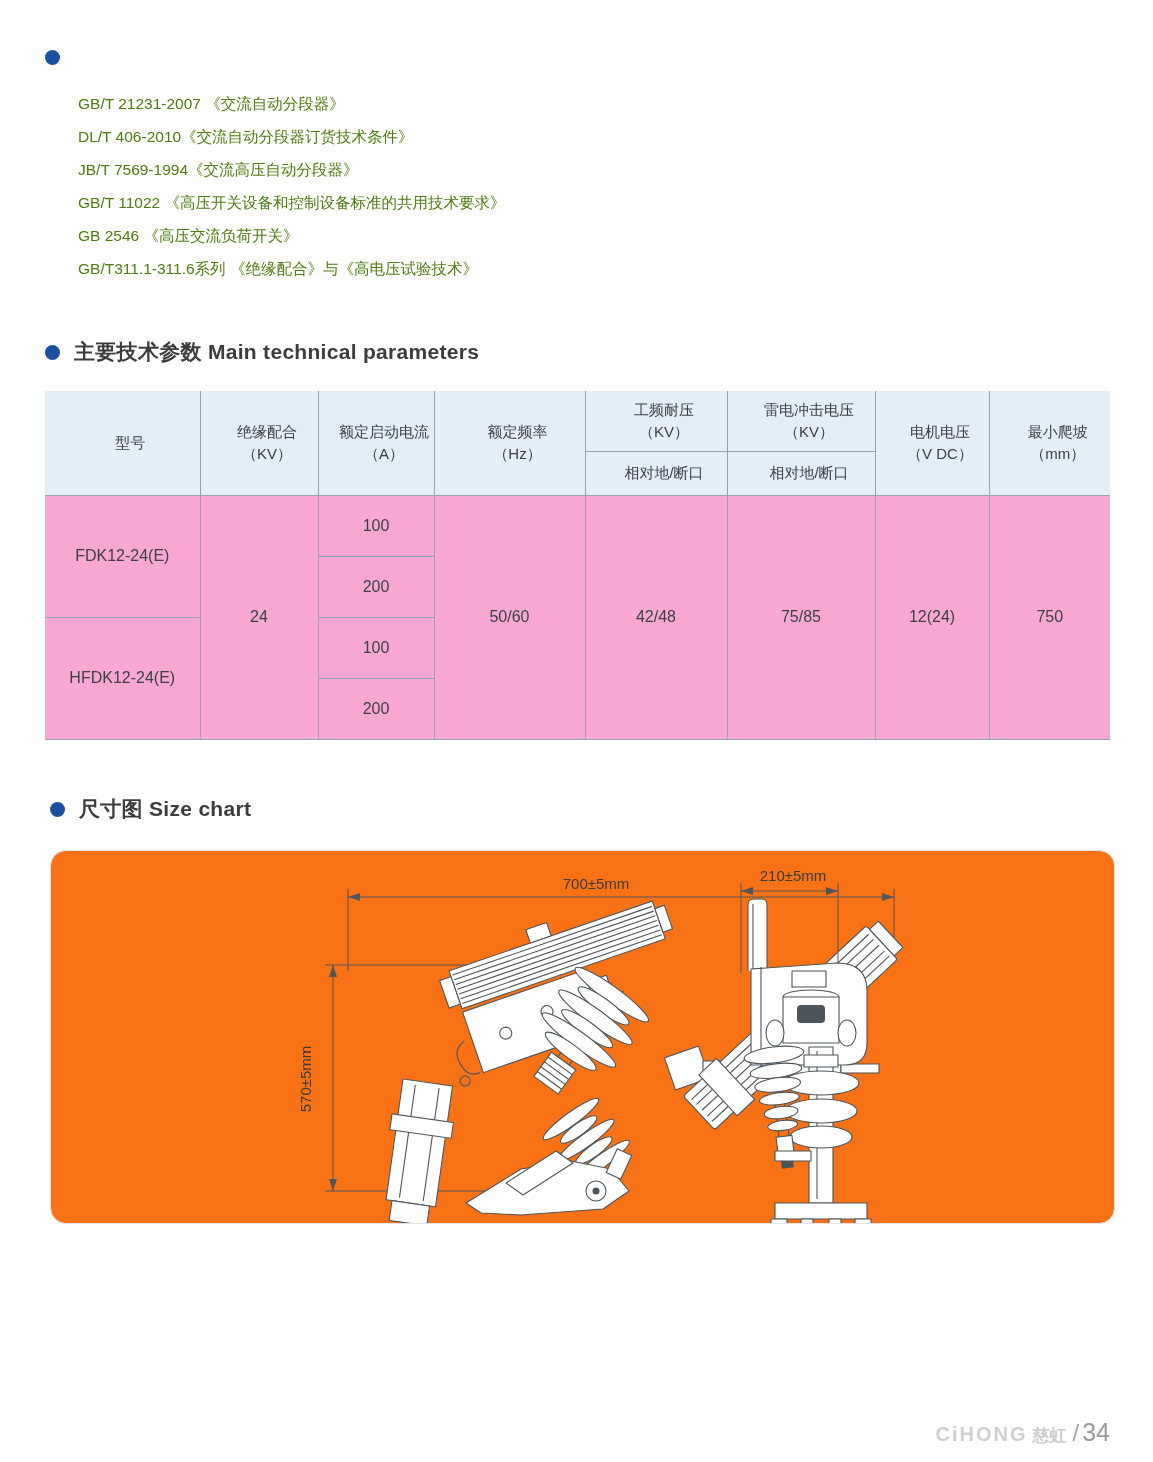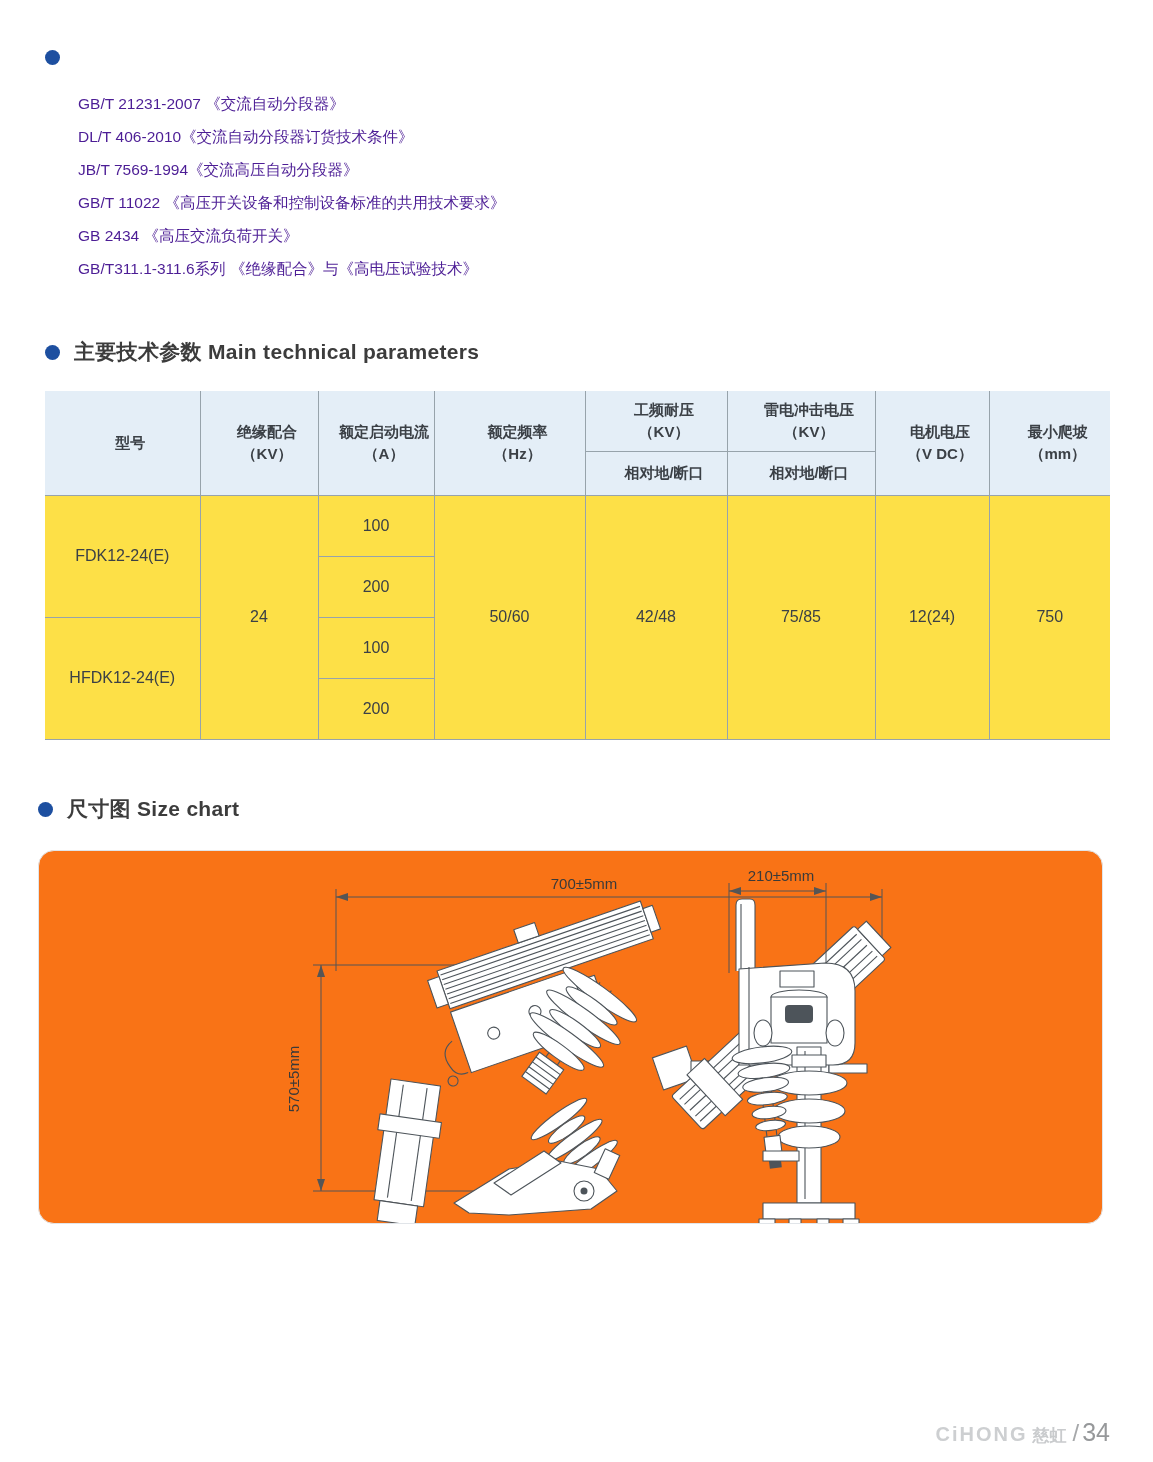--- a/index.html
+++ b/index.html
@@ -8,44 +8,44 @@
   .page { position:relative; width:1153px; height:1462px; background:#fff; overflow:hidden; }
 
   
   .sec-title { display:flex; align-items:center; gap:14px; }
   .bullet { width:15px; height:15px; border-radius:50%; background:#1d4fa0; flex:0 0 auto; }
   .sec-title h2 { margin:0; font-size:21px; font-weight:bold; color:#3c3c3c; letter-spacing:.3px; }
 
   
   .sec-standards { position:absolute; left:45px; top:50px; width:1065px; }
   .standards { list-style:none; margin:22px 0 0 0; padding:0 0 0 33px; }
-  .standards li { font-size:15.5px; line-height:33px; color:#4c1d95; }
+  .standards li { font-size:15.5px; line-height:33px; color:#4d7c0f; }
 
   
   .sec-params { position:absolute; left:45px; top:338px; width:1065px; }
   table.params { border-collapse:collapse; table-layout:fixed; width:1065px; margin-top:25px; }
   table.params th, table.params td {
     text-align:center; vertical-align:middle; padding:0;
     border-right:1px solid #97a3ab;
   }
   table.params th.last, table.params td.last { border-right:none; }
   table.params thead th {
-    background:#e4eef7; font-weight:bold; font-size:15px; color:#3b4046;
+    background:#e4eef7; font-weight:normal; font-size:15px; color:#3b4046;
     border-bottom:1px solid #97a3ab;
     padding-left:16px;
   }
   table.params thead th.full { height:104px; }
   table.params thead th.sp { height:60px; }
   table.params thead th.sub { height:43px;margin-left:14px; }
   .hl { display:block; line-height:22px; }
-  table.params td { height:61px; font-size:16px; color:#3b4046; background:#fde047;
+  table.params td { height:61px; font-size:16px; color:#3b4046; background:#f9a8d4;
     border-bottom:1px solid #97a3ab; }
 
   
-  .sec-size { position:absolute; left:38px; top:795px; width:1094px; }
+  .sec-size { position:absolute; left:50px; top:795px; width:1094px; }
   .panel { margin-top:27px; width:1065px; height:374px; background:#f97316;
     border:1px solid #e1e5e9; border-radius:16px; position:relative; overflow:hidden; }
   .panel svg { position:absolute; left:0; top:0; }
   .dim-text { font-size:15px; fill:#3a3a3a; }
 
   
   .footer { position:absolute; right:43px; bottom:15px; display:flex; align-items:baseline; }
   .logo-en { color:#cdcfd1; font-weight:bold; font-size:20px; letter-spacing:2px; }
   .logo-cn { color:#c9cbcd; font-weight:bold; font-size:17px; margin-left:5px; }
   .slash { color:#a6a8aa; font-size:24px; margin:0 3px 0 6px; }
@@ -58,21 +58,21 @@
 
   <section class="sec-standards">
     <div class="sec-title">
       <span class="bullet"></span>
     </div>
     <ul class="standards">
       <li>GB/T 21231-2007 《交流自动分段器》</li>
       <li>DL/T 406-2010《交流自动分段器订货技术条件》</li>
       <li>JB/T 7569-1994《交流高压自动分段器》</li>
       <li>GB/T 11022 《高压开关设备和控制设备标准的共用技术要求》</li>
-      <li>GB 2434 《高压交流负荷开关》</li>
+      <li>GB 2546 《高压交流负荷开关》</li>
       <li>GB/T311.1-311.6系列 《绝缘配合》与《高电压试验技术》</li>
     </ul>
   </section>
 
   <section class="sec-params">
     <div class="sec-title">
       <span class="bullet"></span>
       <h2>主要技术参数 Main technical parameters</h2>
     </div>
 

